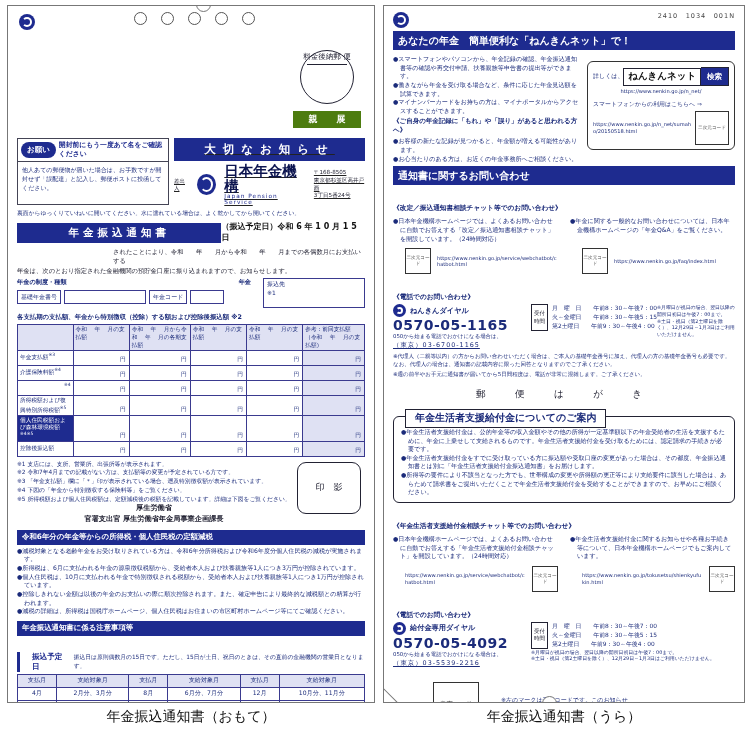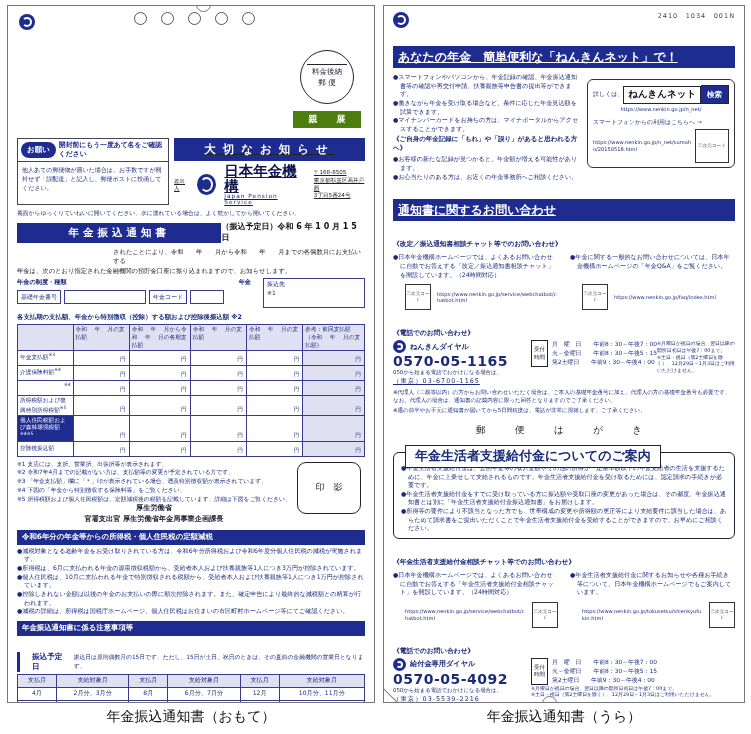--- a/index.html
+++ b/index.html
@@ -31,21 +31,21 @@
   .swirl::after { content: ""; position: absolute; inset: 3px; border: 2.2px solid #fff;
                   border-left-color: transparent; border-radius: 50%; }
   .banner { background: #1e2b8f; color: #fff; font-weight: bold; }
 
   
   .f-top { position: relative; height: 128px; }
   .f-top .swirl { position: absolute; left: 2px; top: 4px; }
   .f-top .holes { position: absolute; left: 110px; top: 0; }
   .stamp { position: absolute; right: 4px; top: 40px; width: 68px; text-align: center; }
   .stamp-circle { width: 54px; height: 54px; border: 1.5px solid #223; border-radius: 50%;
-                  margin: 0 auto; font-size: 7.5px; color: #223; display: flex; flex-direction: column;
+                  margin: 0 auto; font-size: 7.5px; color: #223; display: flex; flex-direction: row;
                   justify-content: center; line-height: 1.5; position: relative; }
   .stamp-circle::before { content: ""; position: absolute; top: 13px; left: 6px; right: 6px;
                           border-top: 1px solid #223; }
   .shinten { margin-top: 7px; background: #4d7c0f; color: #fff; font-weight: bold;
              font-size: 9px; letter-spacing: 5px; padding: 2px 0 2px 5px; }
 
   .f-head { display: flex; gap: 5px; }
   .req-box { width: 152px; border: 1px solid #445; flex-shrink: 0; }
   .req-top { display: flex; align-items: center; gap: 3px; padding: 2px 3px;
              border-bottom: 1px solid #445; }
@@ -112,21 +112,21 @@
   .h-desc { font-size: 5.8px; color: #1b2b7a; font-weight: normal; }
 
   .schtable { margin-top: 2px; }
   .schtable th, .schtable td { border: 1px solid #3a3a8f; font-size: 6.1px; color: #1b2b7a;
                                text-align: center; padding: 1.5px 2px; }
   .schtable th { background: #dfe1f3; font-weight: normal; }
 
   
   .b-top { display: flex; align-items: flex-start; }
   .doc-no { margin-left: auto; font-size: 6.5px; color: #444; letter-spacing: 1px; }
-  .b-banner { font-size: 12px; padding: 2.5px 5px; margin-top: 18px; text-decoration: underline; }
+  .b-banner { font-size: 10px; padding: 2.5px 5px; margin-top: 3px; }
   .nnet-row { display: flex; gap: 7px; margin-top: 3px; }
   .nnet-l { flex: 1; }
   .subhead { font-size: 6.5px; font-weight: bold; color: #1b2b7a; margin-top: 2px; }
   .nnet-box { width: 148px; border: 1.5px solid #333; border-radius: 6px;
               padding: 5px 5px 4px; flex-shrink: 0; align-self: flex-start; margin-top: 8px; }
   .search-row { display: flex; align-items: center; gap: 0; }
   .search-pre { font-size: 6px; color: #1b2b7a; white-space: nowrap; }
   .search-term { flex: 1; border: 1.5px solid #223; font-size: 9.5px; font-weight: bold;
                  color: #111; text-align: center; padding: 1.5px 0; }
   .search-btn { background: #1e2b8f; color: #fff; font-size: 7.5px; font-weight: bold;
@@ -156,21 +156,21 @@
                  display: flex; align-items: center; justify-content: center;
                  text-align: center; line-height: 1.3; flex-shrink: 0; }
   .hours-lines { font-size: 5.9px; color: #1b2b7a; line-height: 1.5; white-space: nowrap; }
   .hours-notes { font-size: 4.9px; color: #1b2b7a; line-height: 1.35; }
   .footnote { font-size: 5.5px; color: #1b2b7a; line-height: 1.4; margin-top: 3px; }
   .hagaki { text-align: center; font-size: 9.5px; color: #223; letter-spacing: 10px;
             margin: 9px 0 6px; }
   .kyufu-box { border: 1.5px solid #223; border-radius: 6px; padding: 9px 7px 5px;
                position: relative; margin-top: 9px; }
   .kyufu-title { position: absolute; top: -8px; left: 11px; background: #fff;
-                 border: 1.5px solid #223; padding: 1.5px 9px; font-size: 13px;
+                 border: 1.5px solid #223; padding: 1.5px 9px; font-size: 10px;
                  font-weight: bold; color: #1b2b7a; }
   .voice-row { display: flex; align-items: center; gap: 22px; margin: 14px 0 10px 40px; }
   .voice-box { width: 46px; height: 46px; border: 1.2px solid #333; display: flex;
                align-items: center; justify-content: center; font-size: 6.3px; color: #333; }
   .voice-note { font-size: 6px; color: #1b2b7a; line-height: 1.6; width: 130px; }
   .spacer { flex: 1; }
 </style>
 </head>
 <body>
 

